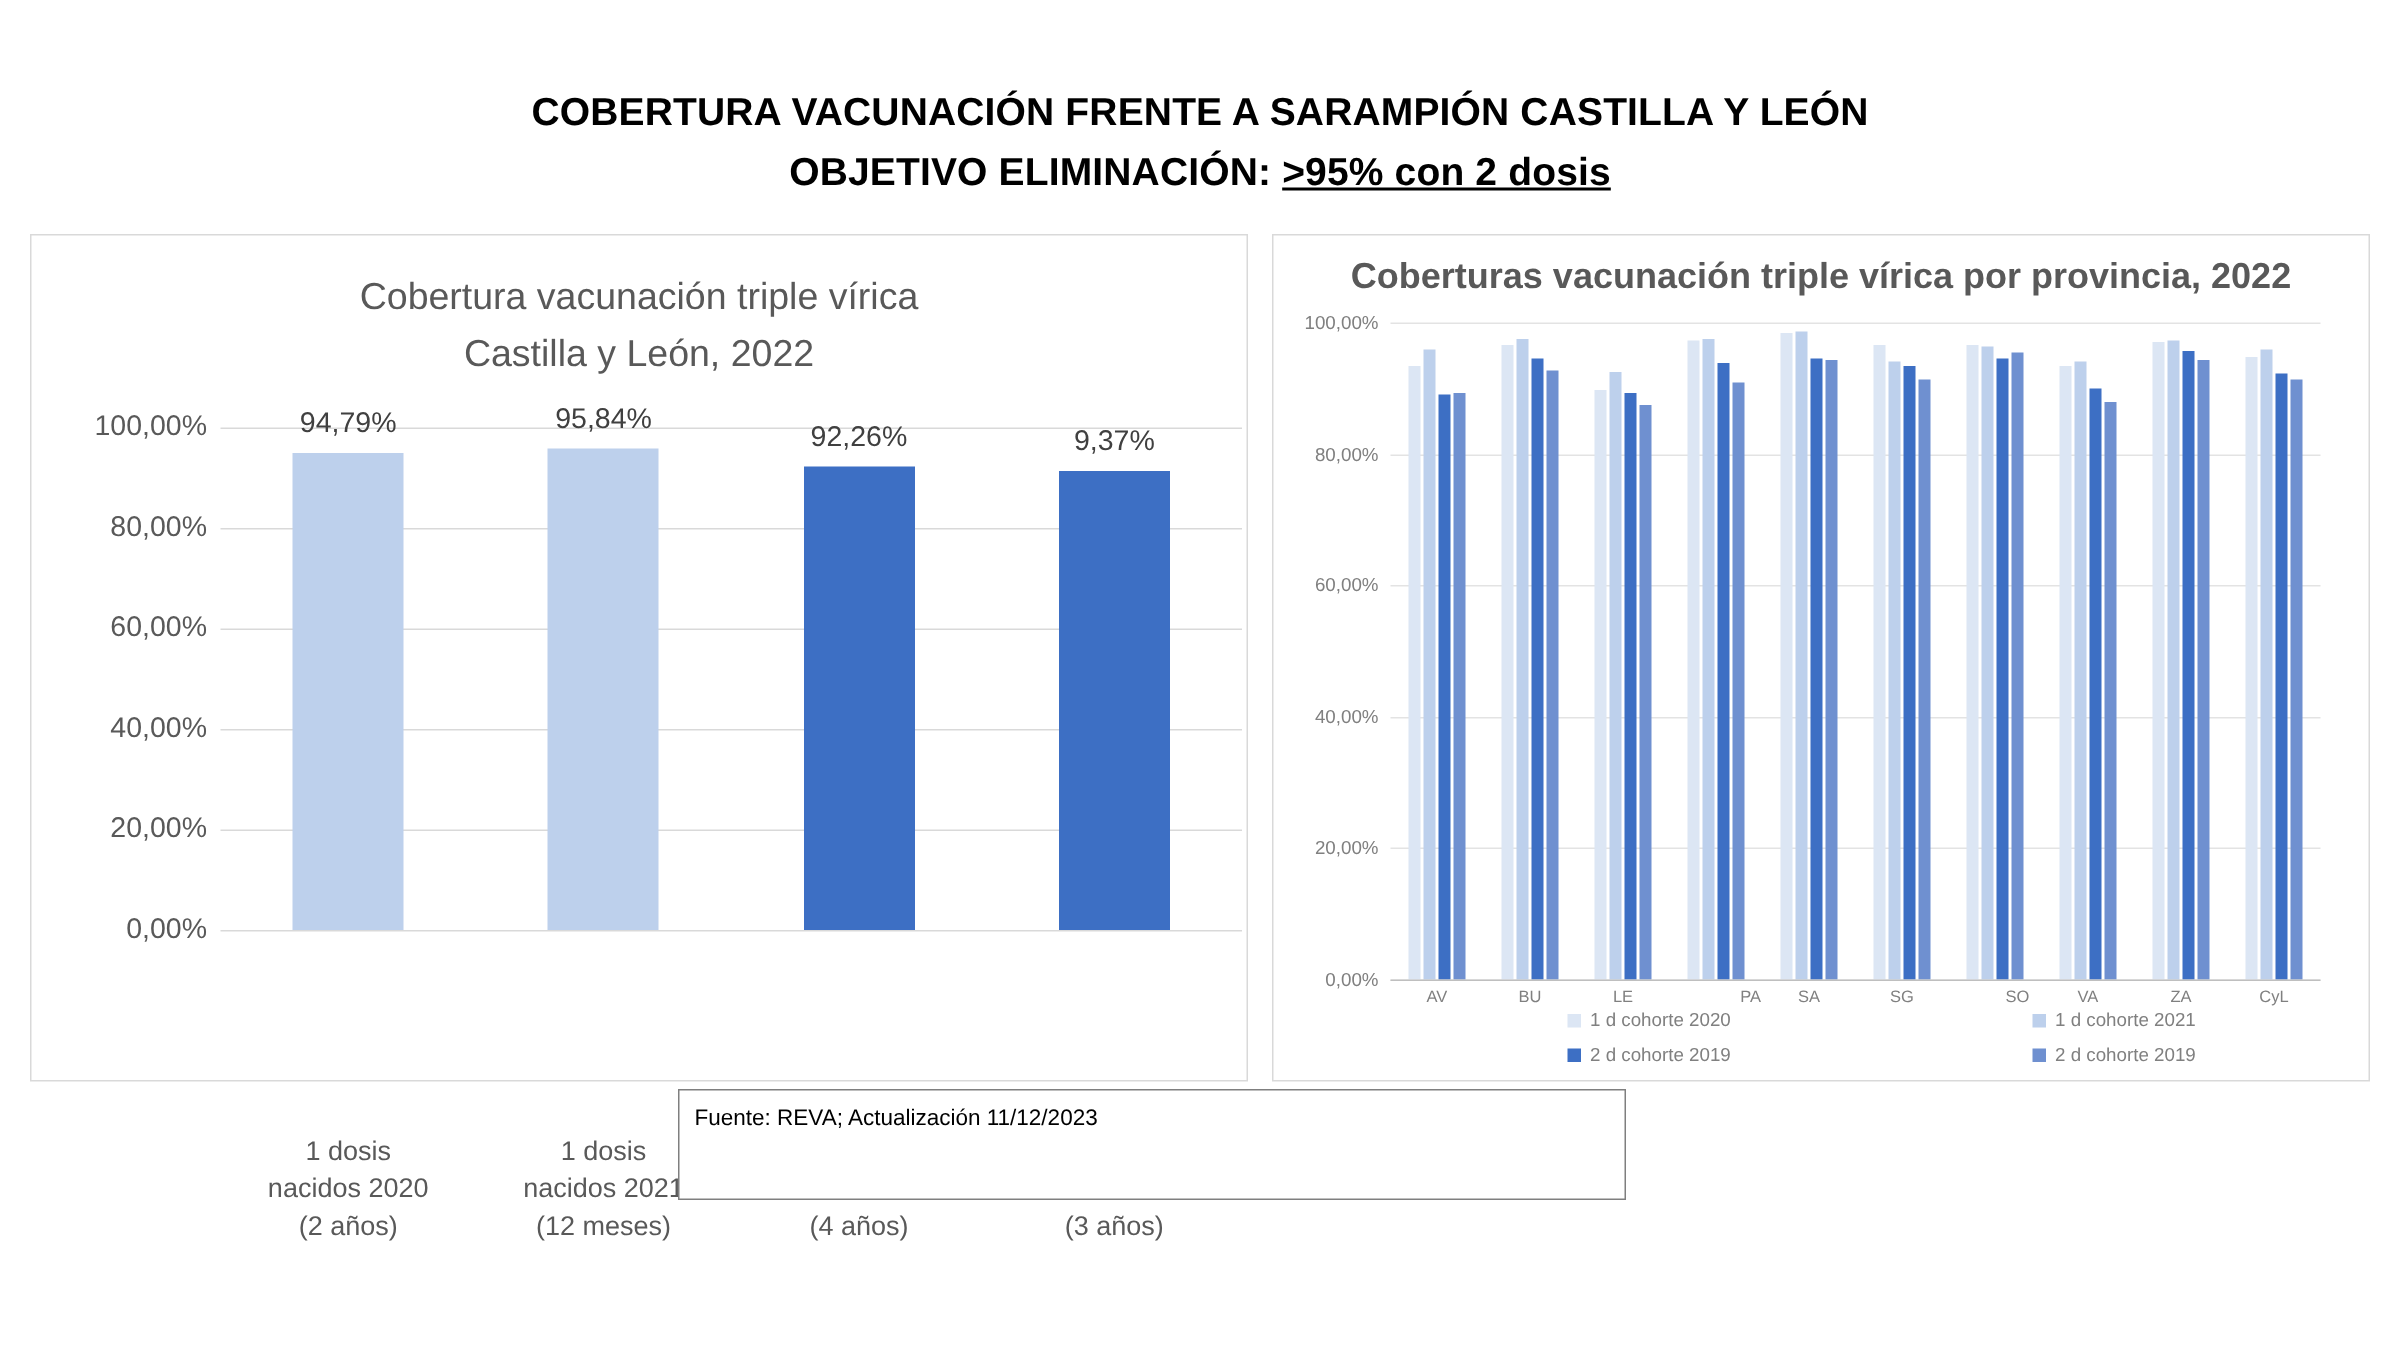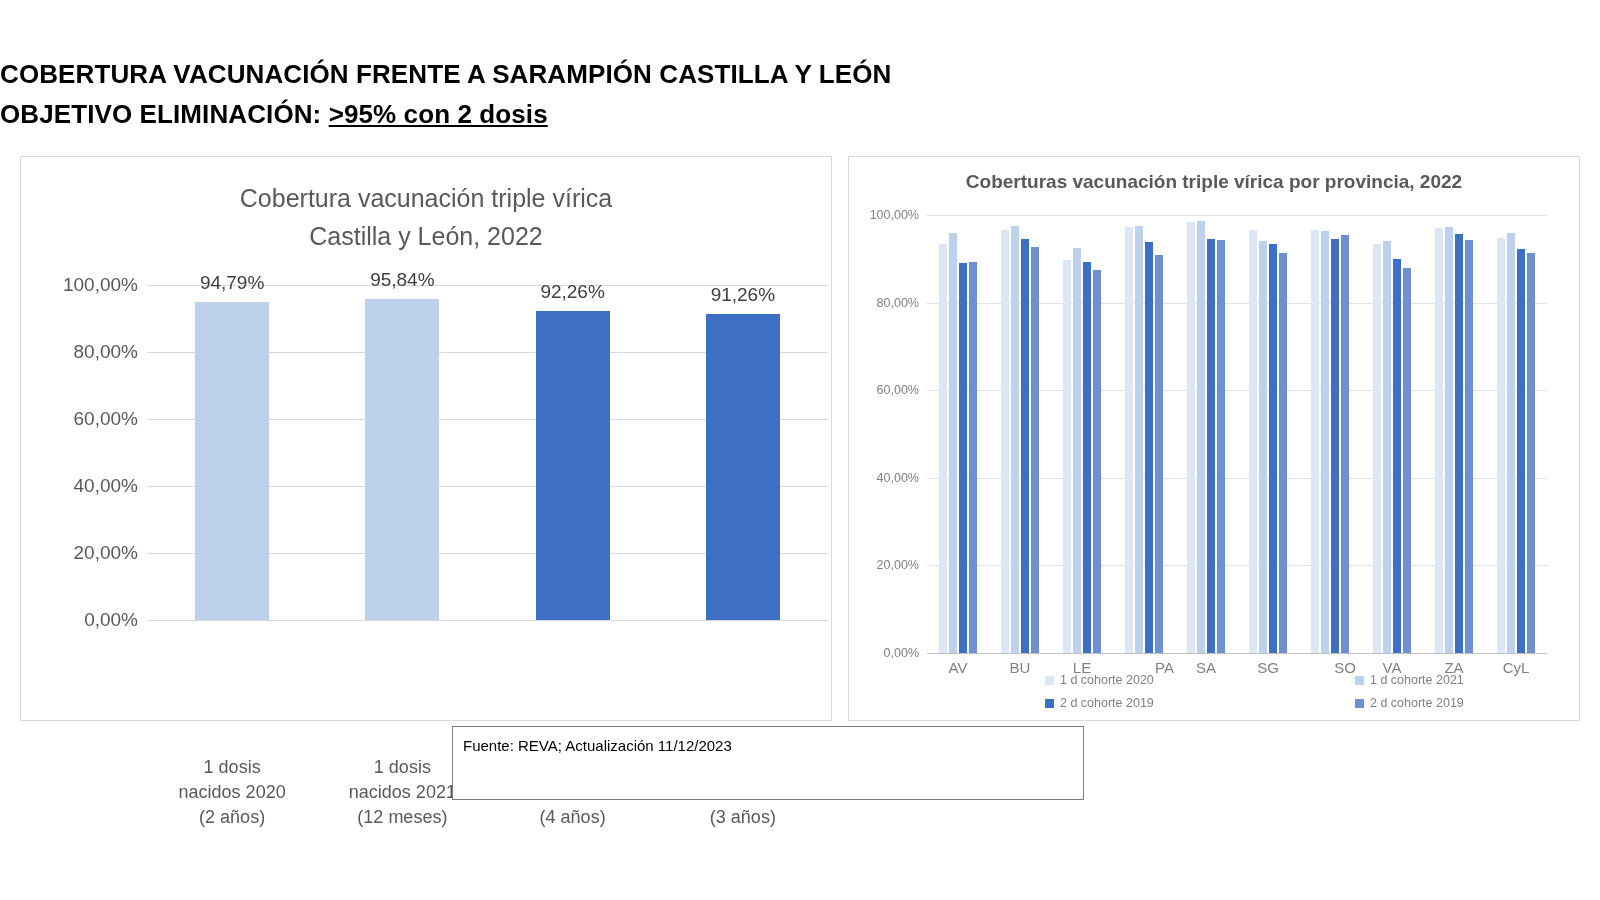--- a/index.html
+++ b/index.html
@@ -14,20 +14,21 @@
     font-family: "Liberation Sans", sans-serif;
     overflow: hidden;
   }
 
   
   .title-block {
     position: absolute;
     left: 0;
     top: 54px;
     width: 1600px;
+    text-align: center;
   }
   .title-line {
     font-size: 26px;
     font-weight: bold;
     color: #000000;
     letter-spacing: 0.1px;
     line-height: 40px;
   }
   .title-line2 .underlined {
     text-decoration: underline;
@@ -113,21 +114,21 @@
   }
 
   
   .chart2-title {
     position: absolute;
     left: 0;
     top: 14px;
     width: 100%;
     text-align: center;
     color: #595959;
-    font-size: 19px;
+    font-size: 24px;
     font-weight: bold;
   }
   .c2-plot {
     position: absolute;
     left: 78px;
     top: 58px;
     width: 620px;
     height: 438px;
   }
   .c2-grid-line {
@@ -149,21 +150,21 @@
   }
   .c2-bar {
     position: absolute;
     bottom: 0;
   }
   .c2-cat {
     position: absolute;
     top: 444px;
     width: 60px;
     text-align: center;
-    font-size: 15px;
+    font-size: 11px;
     color: #808080;
   }
   .c2-legend {
     position: absolute;
     left: 78px;
     top: 516px;
     width: 620px;
     display: flex;
     flex-wrap: wrap;
     justify-content: center;
@@ -249,21 +250,21 @@
         <div>(12 meses)</div>
       </div>
       <div class="c1-bar" style="height: 309.071px; left: 388.625px; background: rgb(61, 111, 196);"></div>
       <div class="c1-bar-label" style="left: 345.625px; top: -4.071px;">92,26%</div>
       <div class="c1-cat" style="left: 340.625px;">
         <div>2 dosis</div>
         <div>nacidos 2018</div>
         <div>(4 años)</div>
       </div>
       <div class="c1-bar" style="height: 305.721px; left: 558.875px; background: rgb(61, 111, 196);"></div>
-      <div class="c1-bar-label" style="left: 515.875px; top: -0.721px;">91,26%</div>
+      <div class="c1-bar-label" style="left: 515.875px; top: -0.721px;">9,37%</div>
       <div class="c1-cat" style="left: 510.875px;">
         <div>2 dosis</div>
         <div>nacidos 2019</div>
         <div>(3 años)</div>
       </div>
     </div>
 </div>
 
 <div class="panel" id="panel-right">
   <div class="chart2-title">Coberturas vacunación  triple vírica por provincia, 2022</div>

